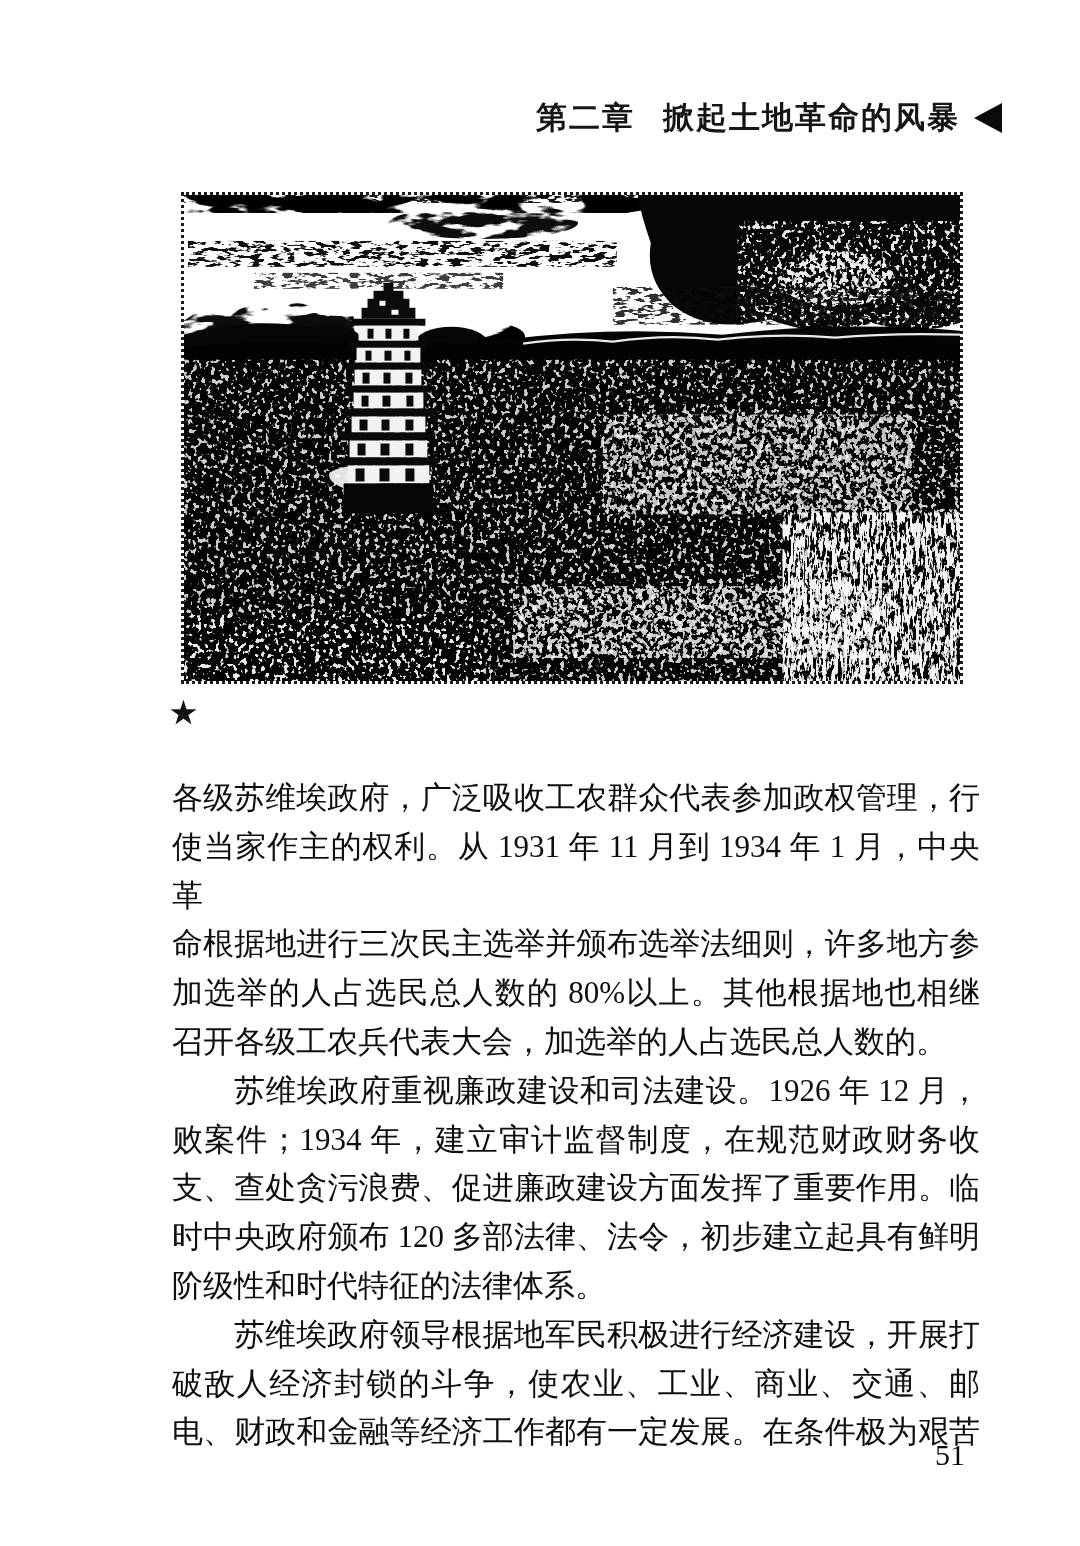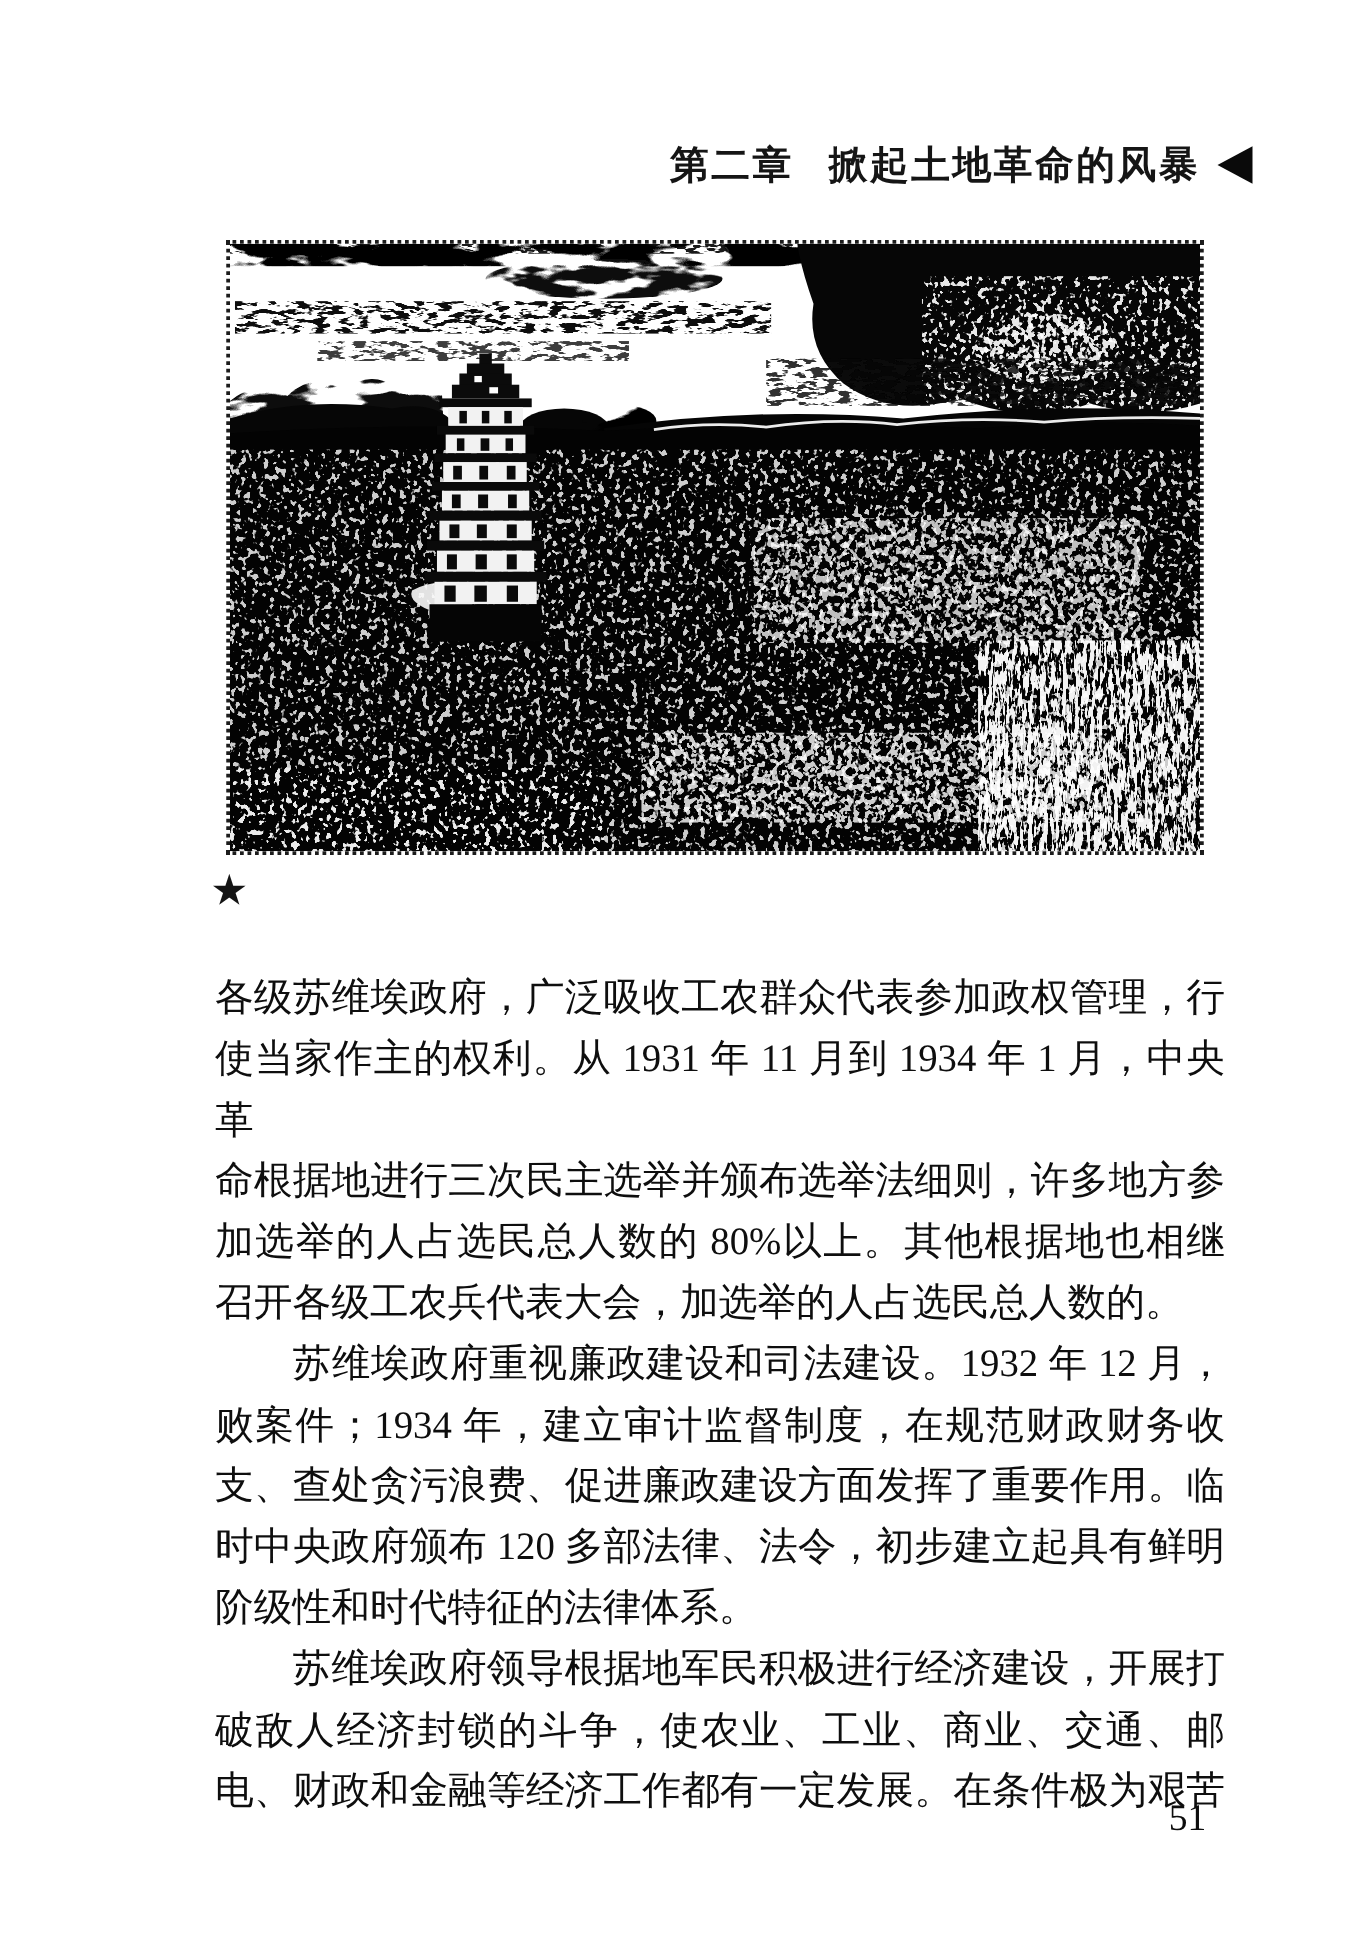--- a/index.html
+++ b/index.html
@@ -2,21 +2,21 @@
 <html><head>
 <meta charset="utf-8">
 <style>
   html,body { margin:0; padding:0; background:#ffffff; }
   .page {
     position:relative; width:1080px; height:1546px; background:#ffffff;
     overflow:hidden; font-family:"Liberation Serif","DejaVu Serif",serif; color:#111;
   }
   
   .running-head {
-    position:absolute; top:111px; right:78px;
+    position:absolute; top:97px; right:78px;
     display:flex; align-items:center;
     font-family:Liberation Sans, sans-serif;
     font-weight:700; font-size:31px; letter-spacing:2px; color:#151515;
     white-space:nowrap;
   }
   .running-head .chapter { margin-right:28px; }
   .tri-left {
     width:0; height:0; margin-left:14px;
     border-top:15px solid transparent;
     border-bottom:15px solid transparent;
@@ -180,21 +180,21 @@
 
   <div class="body-text">
     <div>
       <div class="line fill">各级苏维埃政府，广泛吸收工农群众代表参加政权管理，行</div>
       <div class="line fill">使当家作主的权利。从 1931 年 11 月到 1934 年 1 月，中央革</div>
       <div class="line fill">命根据地进行三次民主选举并颁布选举法细则，许多地方参</div>
       <div class="line fill">加选举的人占选民总人数的 80%以上。其他根据地也相继</div>
       <div class="line">召开各级工农兵代表大会，加选举的人占选民总人数的。</div>
     </div>
     <div>
-      <div class="line fill indent">苏维埃政府重视廉政建设和司法建设。1932 年 12 月，</div>
+      <div class="line fill indent">苏维埃政府重视廉政建设和司法建设。1926 年 12 月，</div>
       <div class="line fill">败案件；1934 年，建立审计监督制度，在规范财政财务收</div>
       <div class="line fill">支、查处贪污浪费、促进廉政建设方面发挥了重要作用。临</div>
       <div class="line fill">时中央政府颁布 120 多部法律、法令，初步建立起具有鲜明</div>
       <div class="line">阶级性和时代特征的法律体系。</div>
     </div>
     <div>
       <div class="line fill indent">苏维埃政府领导根据地军民积极进行经济建设，开展打</div>
       <div class="line fill">破敌人经济封锁的斗争，使农业、工业、商业、交通、邮</div>
       <div class="line fill">电、财政和金融等经济工作都有一定发展。在条件极为艰苦</div>
     </div>

